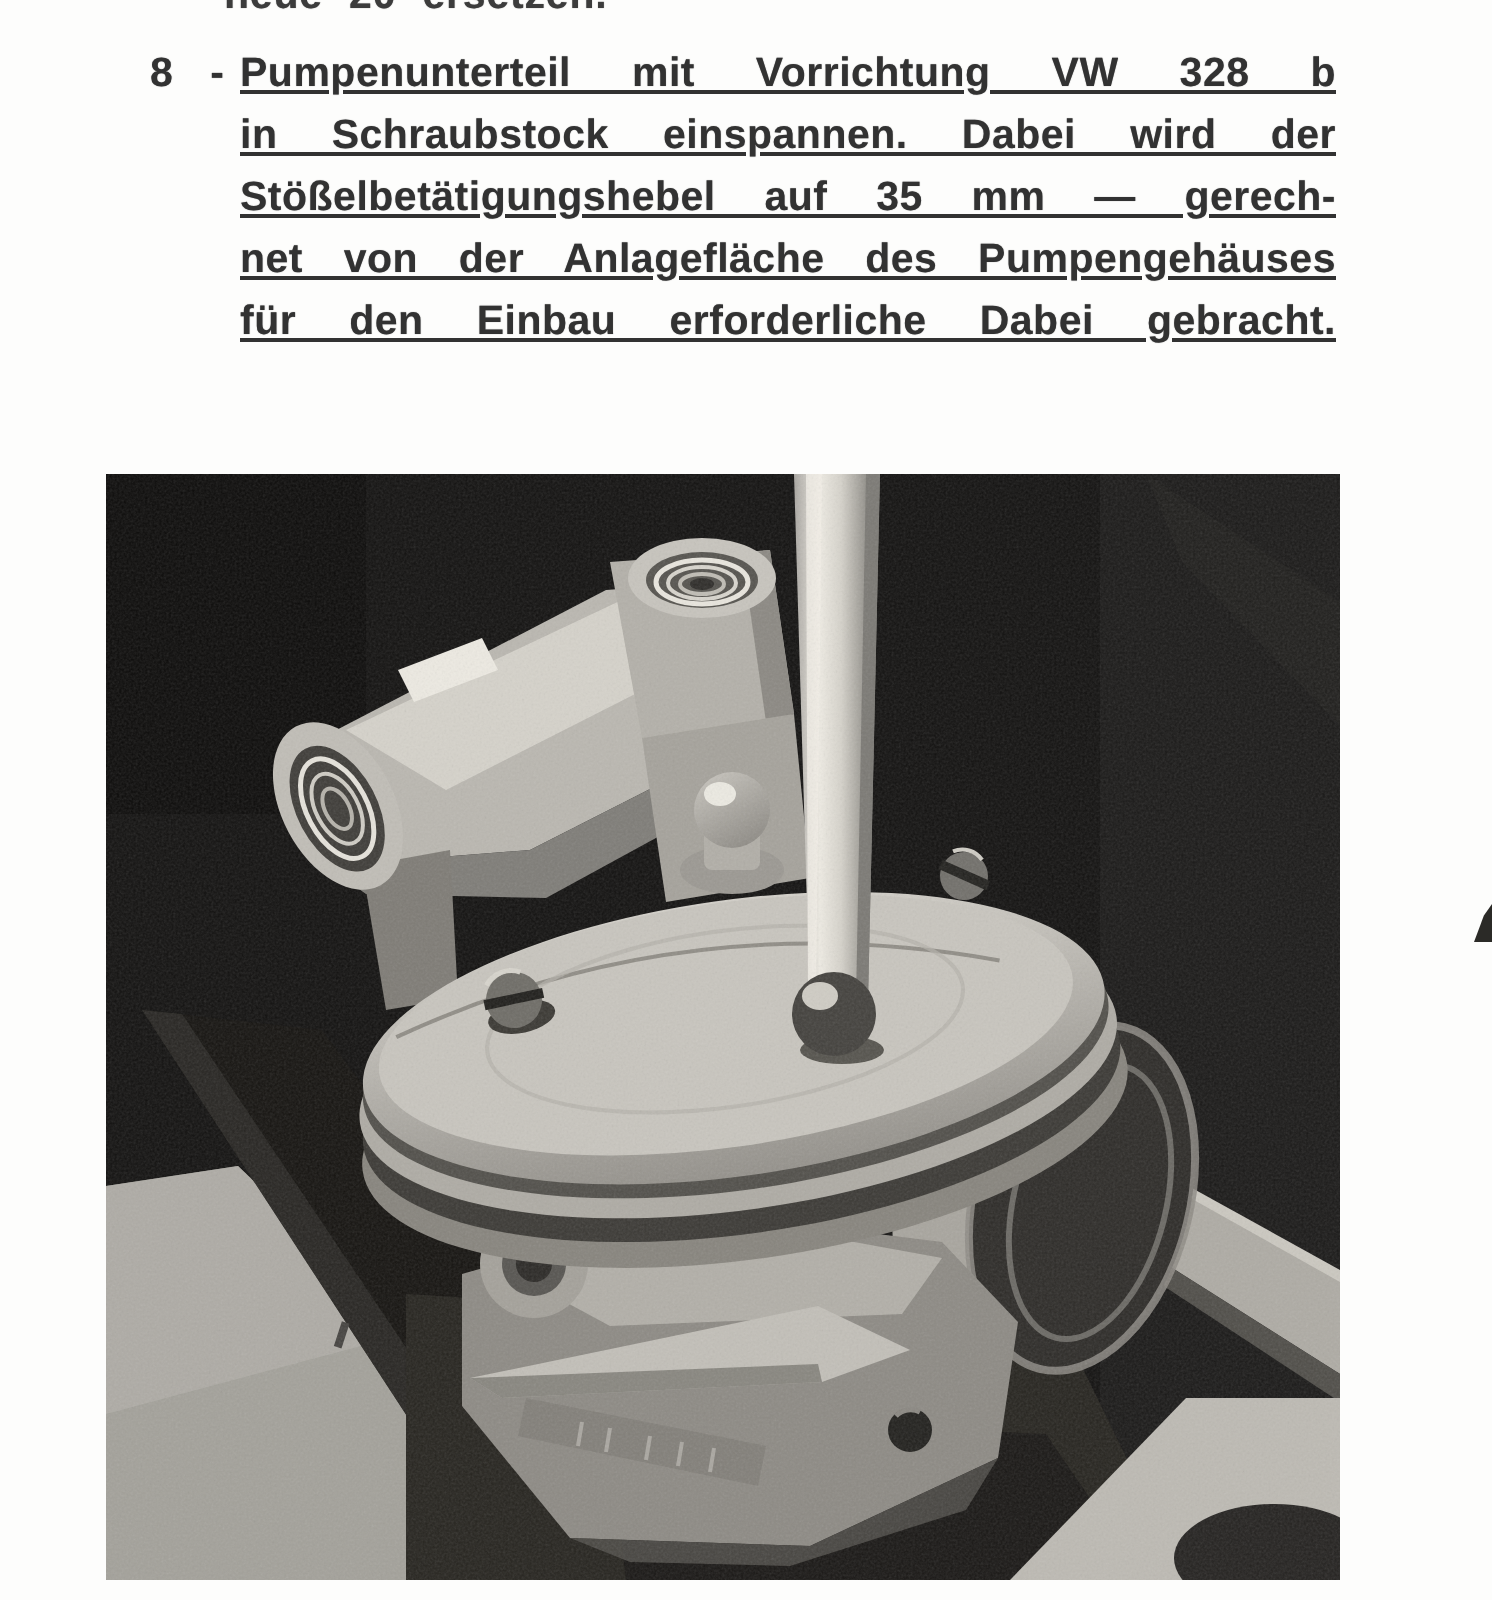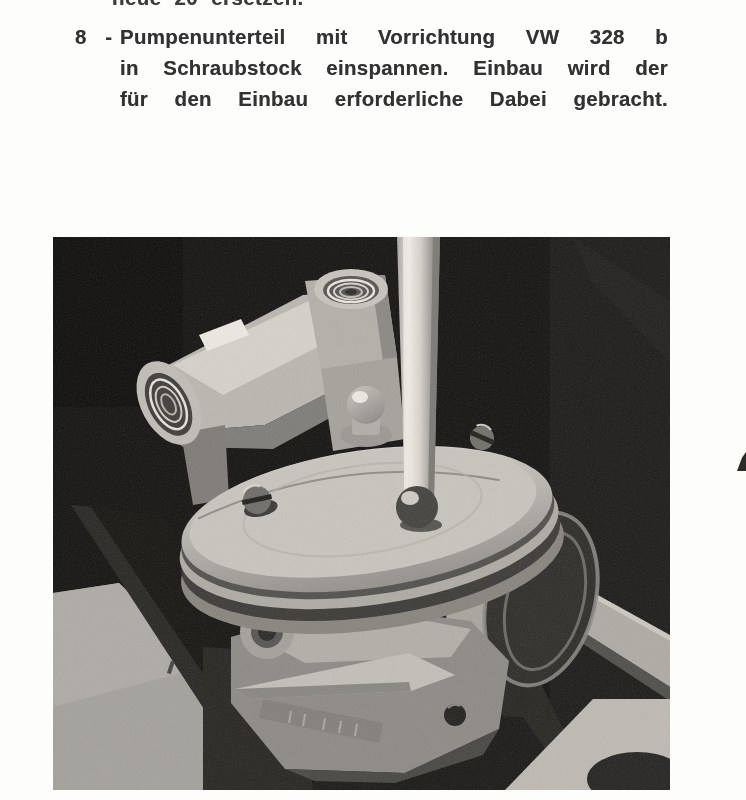--- a/index.html
+++ b/index.html
@@ -22,21 +22,21 @@
     position:absolute;top:21px;left:75px;width:593px;display:flex;
     font-size:20.5px;font-weight:600;line-height:31px;color:#323232;
     text-shadow:0 0 .5px rgba(60,60,60,.6);
   }
   .step-marker{
     width:37px;margin-right:8px;display:flex;justify-content:space-between;
     flex:0 0 auto;
   }
   .step-lines{width:548px;flex:0 0 auto;letter-spacing:.25px;}
   .step-lines .line{
-    text-align:justify;text-align-last:justify;height:31px;overflow:hidden;
+    text-align:justify;text-align-last:justify;height:31px;overflow:hidden;text-decoration:underline;
   }
   
   .figure{
     position:absolute;left:53px;top:237px;width:617px;height:553px;margin:0;
   }
   .figure svg{display:block;width:617px;height:553px;}
   
   .margin-glyph{
     position:absolute;right:0;top:452px;width:9px;height:19px;
     background:#2b2a27;
@@ -50,21 +50,23 @@
 
   <div class="clipped-line">neue 20 ersetzen.</div>
 
   <div class="step">
     <div class="step-marker">
       <span>8</span>
       <span>-</span>
     </div>
     <div class="step-lines">
       <div class="line">Pumpenunterteil mit Vorrichtung VW 328 b</div>
-      <div class="line">in Schraubstock einspannen. Einbau wird der</div>
+      <div class="line">in Schraubstock einspannen. Dabei wird der</div>
+      <div class="line">Stößelbetätigungshebel auf 35 mm — gerech-</div>
+      <div class="line">net von der Anlagefläche des Pumpengehäuses</div>
       <div class="line">für den Einbau erforderliche Dabei gebracht.</div>
     </div>
   </div>
 
   <figure class="figure">
     <svg viewBox="0 0 617 553" xmlns="http://www.w3.org/2000/svg">
       <defs>
         <linearGradient id="gradTop" x1="0" y1="0" x2="0" y2="1">
           <stop offset="0" stop-color="#d3d0c9"></stop>
             <stop offset="1" stop-color="#94918b"></stop>

